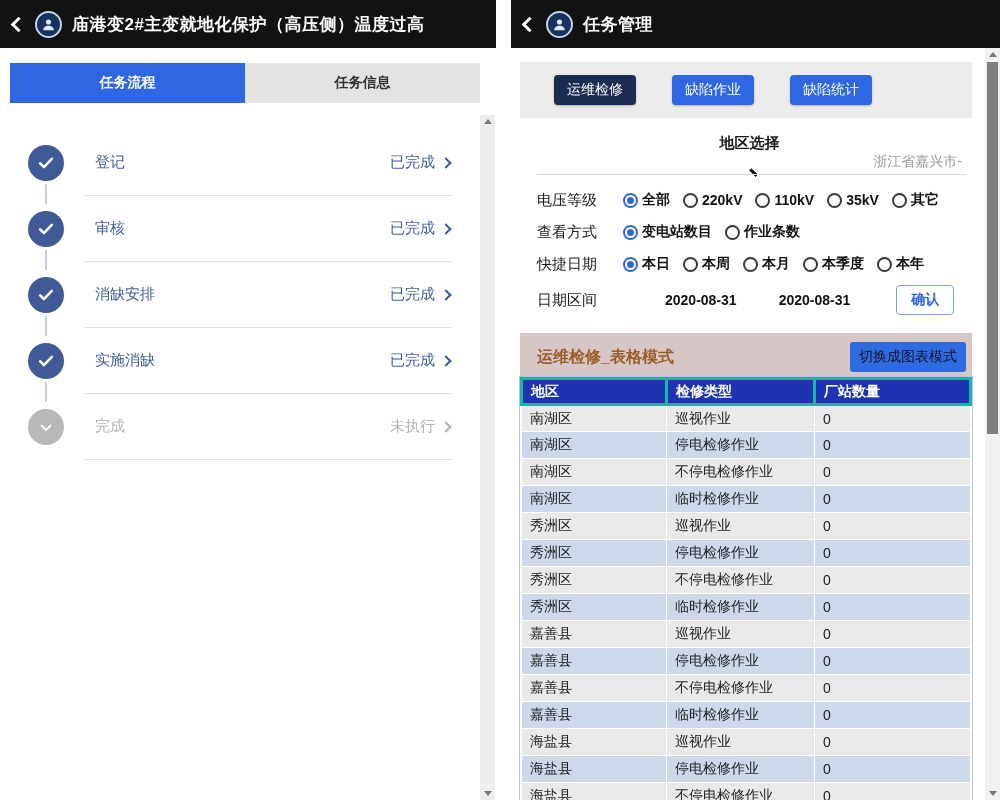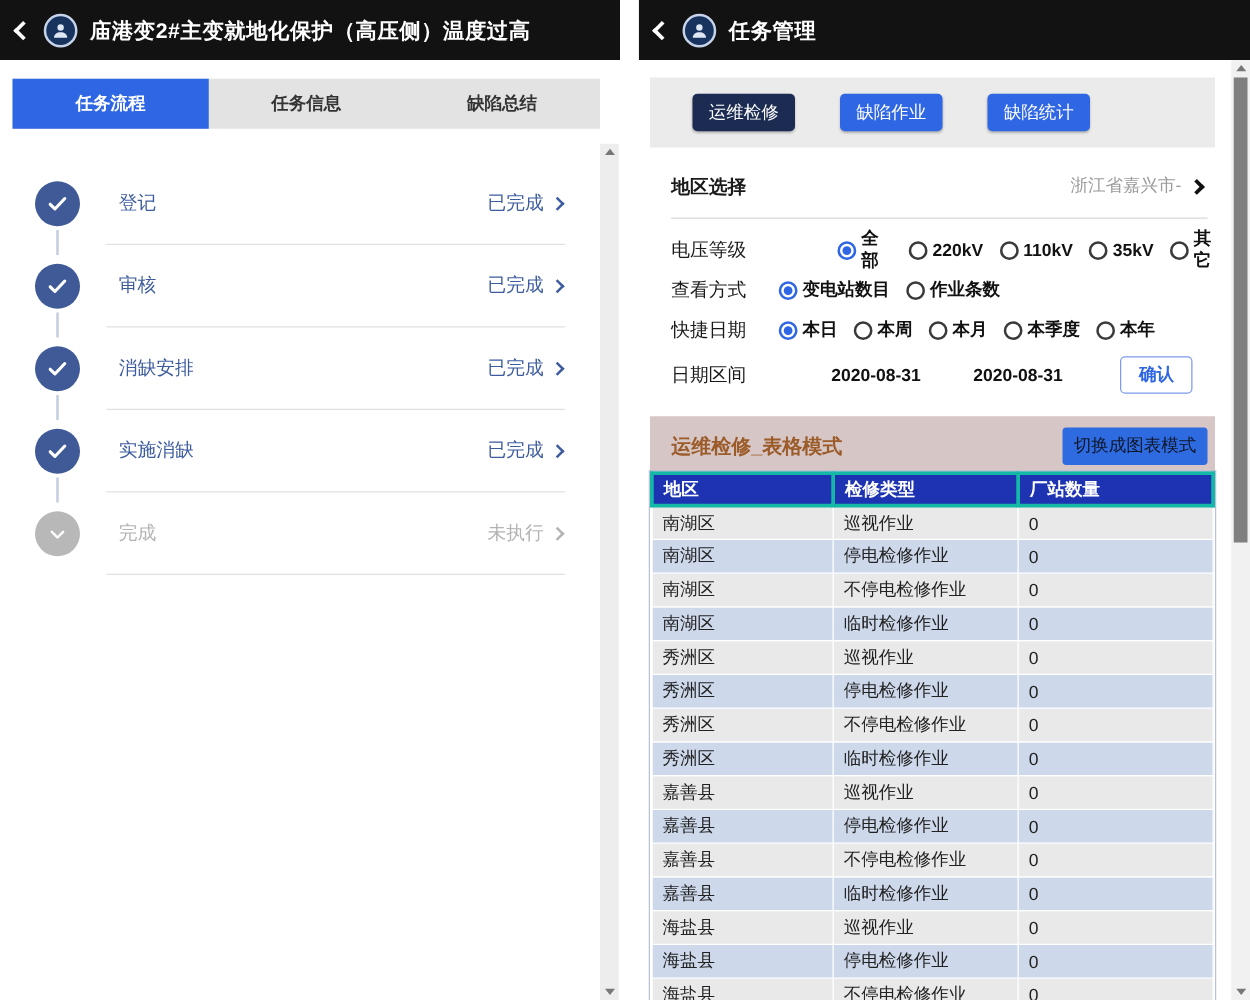--- a/index.html
+++ b/index.html
@@ -61,21 +61,21 @@
   .sb-thumb{position:absolute;top:14px;left:2px;width:11px;height:372px;background:#7f7f7f;}
 
   
   .toolbar{position:absolute;top:62px;left:9px;width:452px;height:56px;background:#ebebeb;
     display:flex;align-items:center;padding-left:34px;gap:36px;}
   .btn{padding:6px 13px;border-radius:4px;background:var(--accent-blue);color:#fff;
     font-size:14px;font-weight:normal;border:none;box-shadow:0 1px 2px rgba(0,0,0,.25);}
   .btn.dark{background:var(--dark-navy);}
 
   .region-row{position:absolute;top:134px;left:26px;right:38px;height:30px;
-    display:flex;align-items:center;}
+    display:flex;align-items:center;flex-direction:column;}
   .region-label{font-size:15px;font-weight:bold;color:#1a1a1a;}
   .region-value{margin-left:auto;font-size:14px;color:#9a9a9a;}
   .region-chev{width:9px;height:9px;border-top:3px solid #111;border-right:3px solid #111;
     transform:rotate(45deg);margin-left:8px;}
   .hdiv{position:absolute;top:174px;left:26px;right:34px;height:1px;background:#d9d9d9;}
 
   .filter-row{position:absolute;left:26px;right:20px;height:28px;display:flex;align-items:center;}
   .filter-label{width:86px;font-size:15px;color:#1a1a1a;flex:0 0 auto;}
   .opts{display:flex;align-items:center;gap:13px;}
   .opt{display:flex;align-items:center;gap:4px;font-size:14px;color:#111;font-weight:bold;}
@@ -115,21 +115,20 @@
       <svg viewBox="0 0 24 24">
           <circle cx="12" cy="8.5" r="3.6" fill="#dfe7f5"></circle>
       <path d="M4.5 20c0-4 3.3-6.2 7.5-6.2s7.5 2.2 7.5 6.2z" fill="#dfe7f5"></path>
         </svg>
     </span>
     <span class="appbar-title">庙港变2#主变就地化保护（高压侧）温度过高</span>
   </div>
   <div class="tabbar" id="left-tabs">
       <div class="tab active">任务流程</div>
       <div class="tab">任务信息</div>
-      <div class="tab">缺陷总结</div>
     </div>
   <div class="steps" id="steps">
       <div class="step-row done">
         <span class="step-icon">
           <span class="circle">
             <svg width="20" height="20" viewBox="0 0 24 24">
               <path d="M5 12.5l4.5 4.5L19 7" stroke="#fff" stroke-width="3" fill="none" stroke-linecap="round" stroke-linejoin="round"></path>
             </svg>
           </span>
         </span>
@@ -226,21 +225,21 @@
     </div>
 
   <div class="region-row">
     <span class="region-label">地区选择</span>
     <span class="region-value">浙江省嘉兴市-</span>
     <span class="region-chev"></span>
   </div>
   <div class="hdiv"></div>
 
   <div id="filters">
-      <div class="filter-row" style="top: 186px; gap: 47px;">
+      <div class="filter-row" style="top: 186px;">
         <span class="filter-label">电压等级</span>
         <span class="opts">
           <span class="opt">
             <span class="radio on"></span>
             <span>全部</span>
           </span>
           <span class="opt">
             <span class="radio"></span>
             <span>220kV</span>
           </span>

